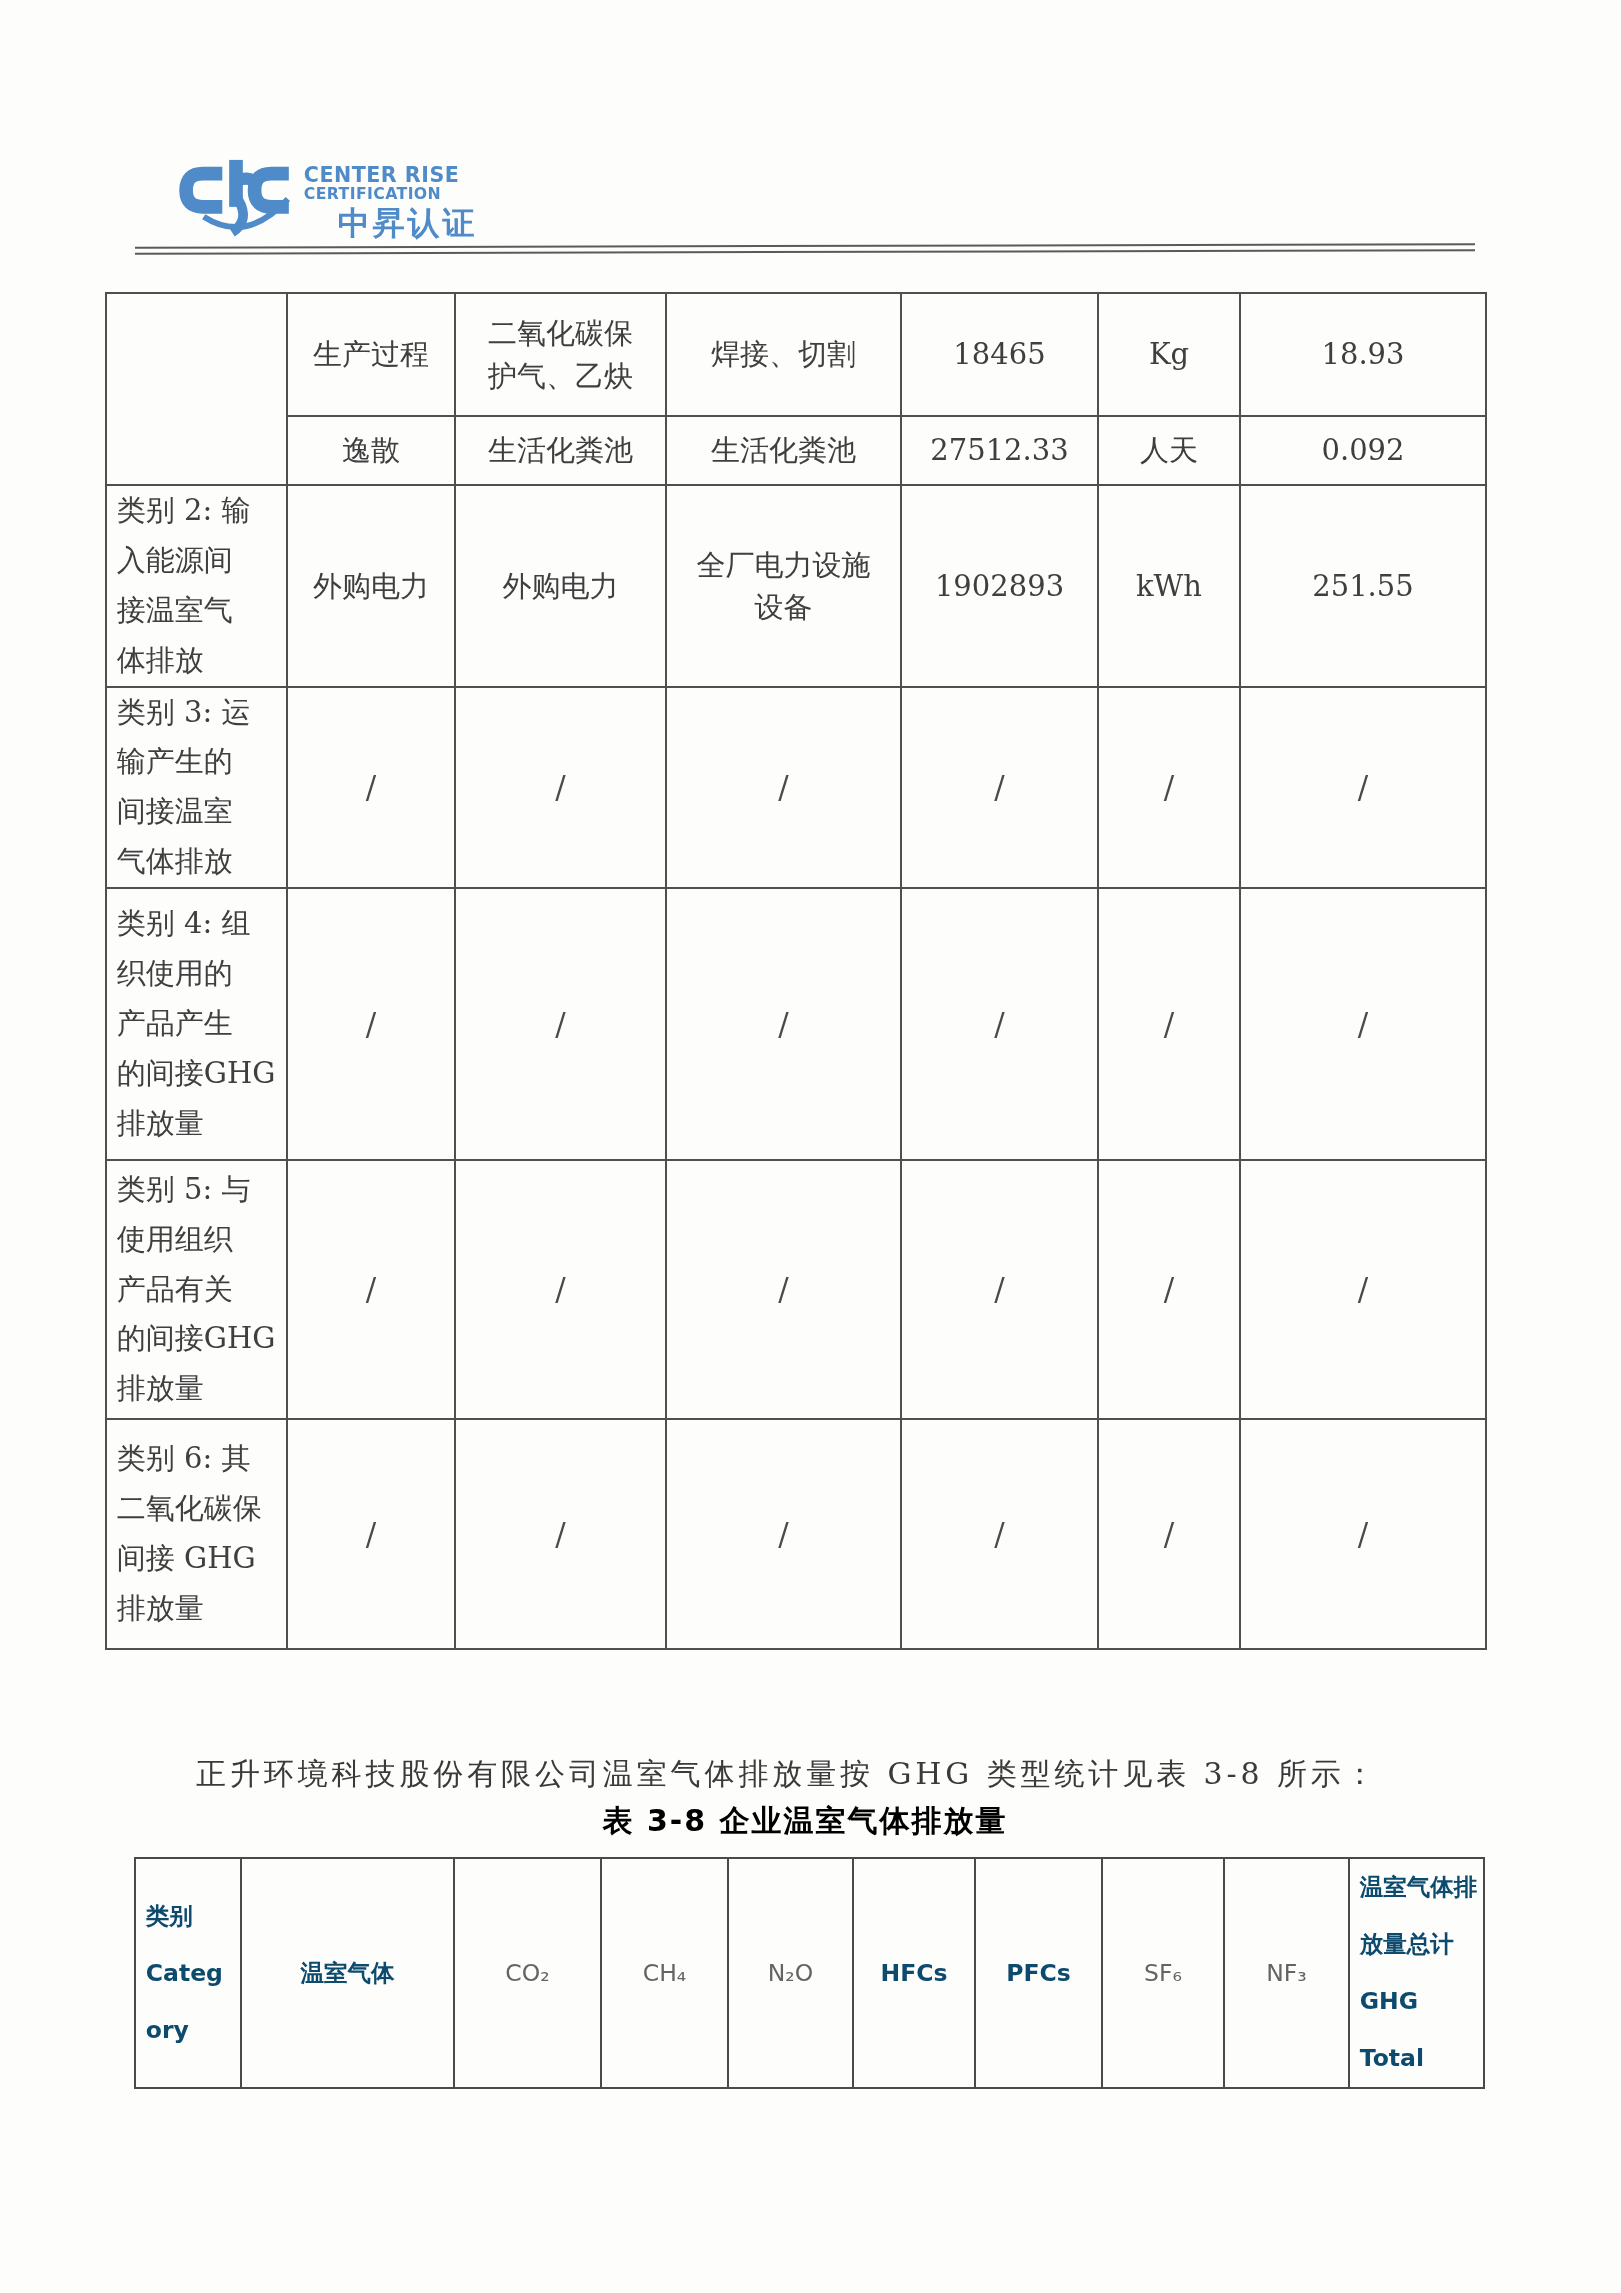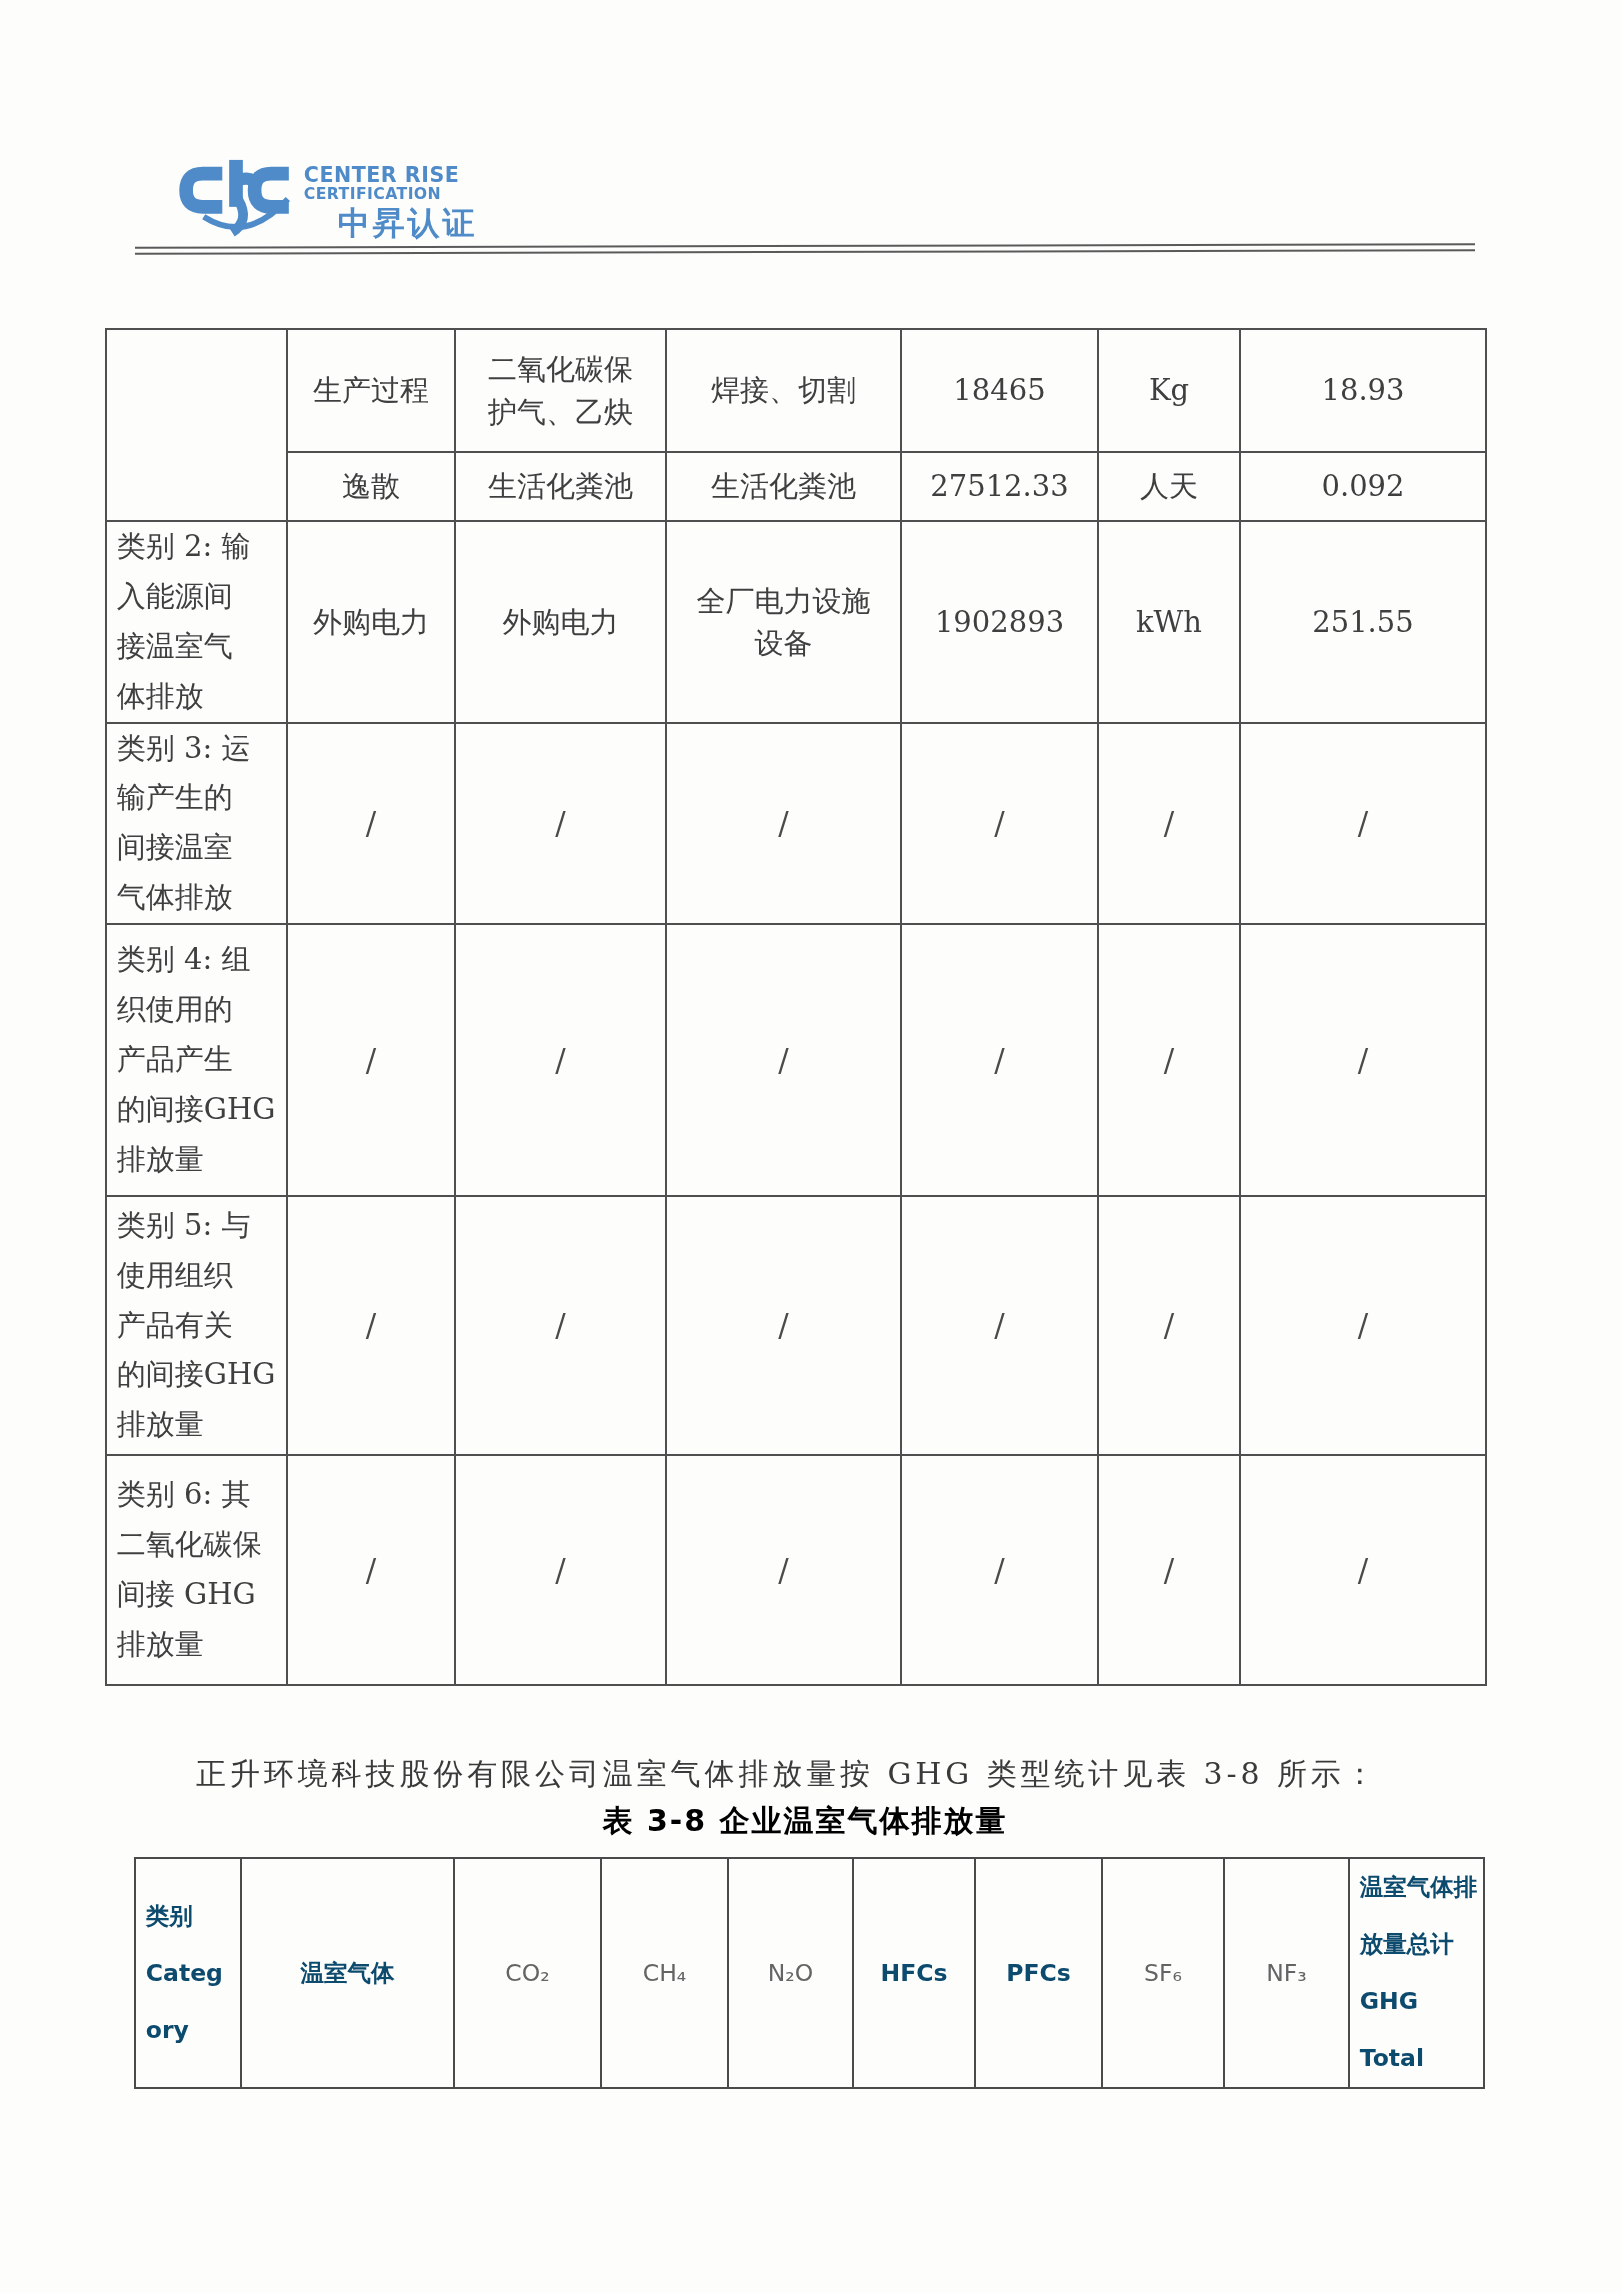--- a/index.html
+++ b/index.html
@@ -18,21 +18,21 @@
   .logo-en2{font-size:15.7px;font-weight:800;letter-spacing:0.4px;line-height:16.7px;}
   .logo-cn{font-size:32px;font-weight:800;letter-spacing:2.9px;line-height:39px;margin-top:1px;margin-left:34px;}
   
   .double-rule{
     position:absolute;left:135px;top:245px;width:1340px;height:3.9px;
     border-top:2.9px solid #5a5a5a;border-bottom:2.9px solid #5a5a5a;
     transform:rotate(-0.15deg);
   }
   
   table{border-collapse:collapse;table-layout:fixed;}
-  .t1{position:absolute;left:105px;top:292px;width:1380px;margin-top:36px;}
+  .t1{position:absolute;left:105px;top:292px;width:1380px;}
   .t1 td{
     border:2px solid #4f4f4f;
     font-size:29px;color:#3f3f3f;
     text-align:center;vertical-align:middle;
     padding:0;white-space:pre-line;line-height:1.45;
   }
   .t1 td.cat{
     text-align:left;padding:0 9.8px;line-height:1.72;
     white-space:pre-line;
   }

